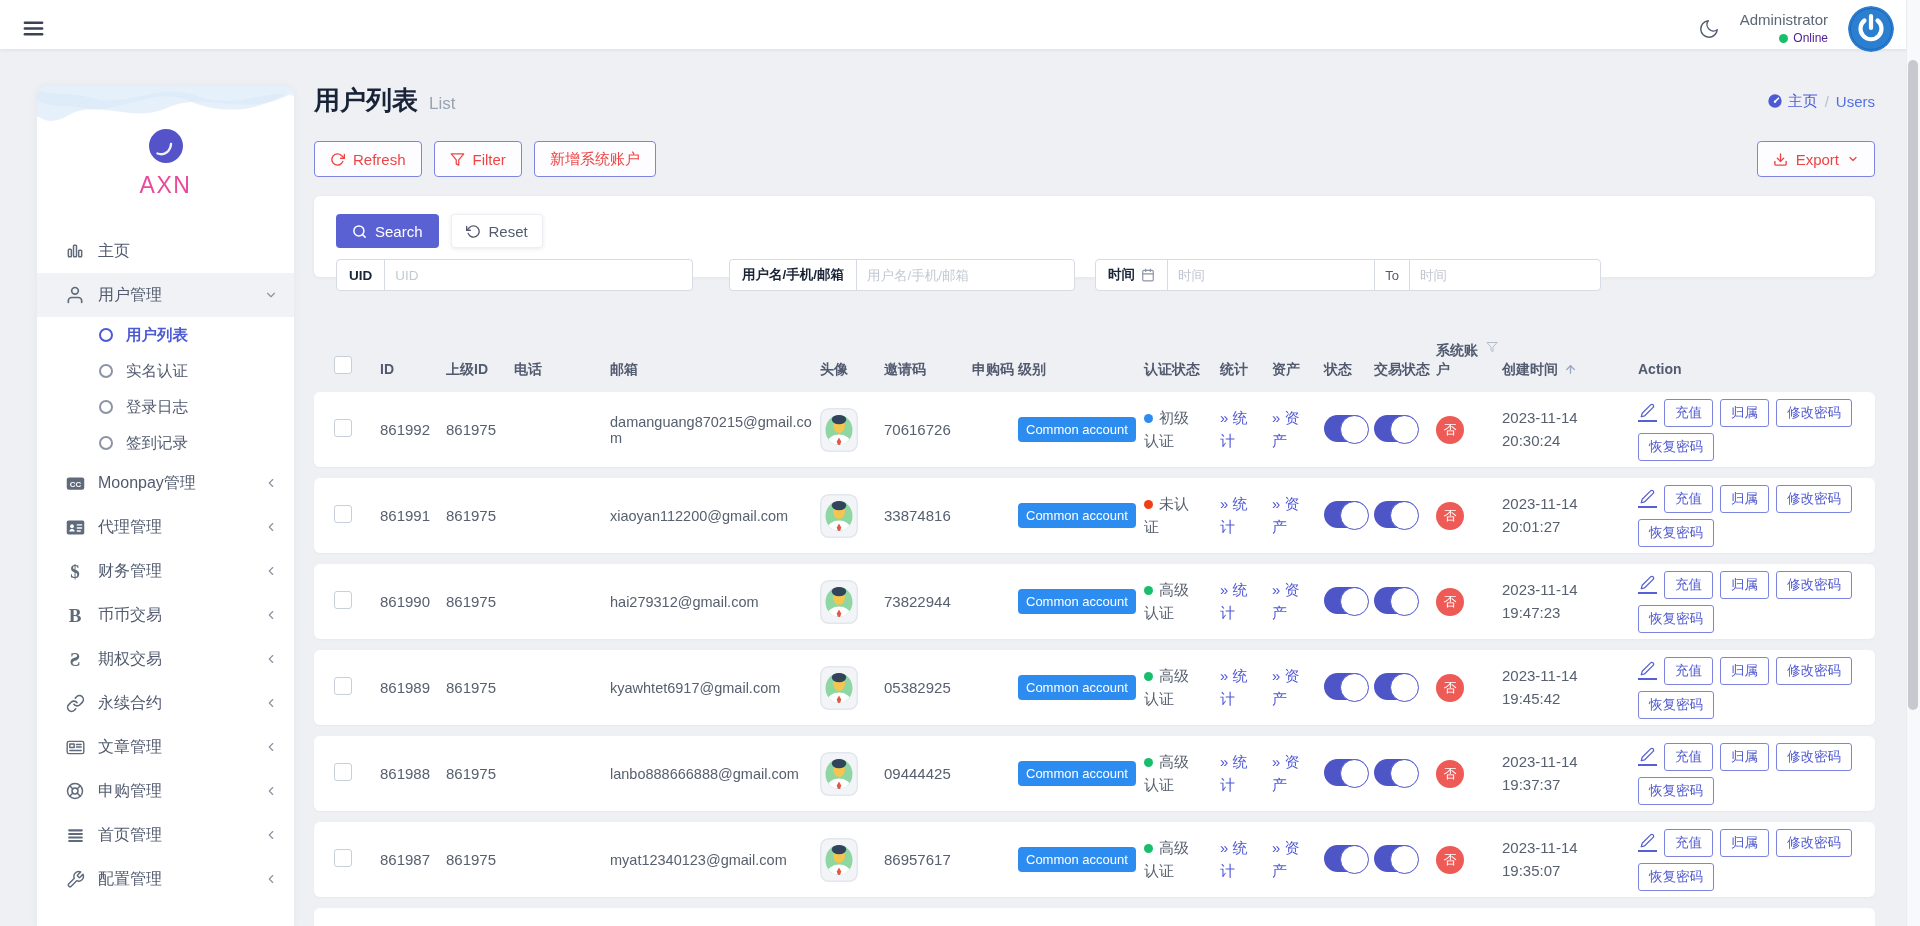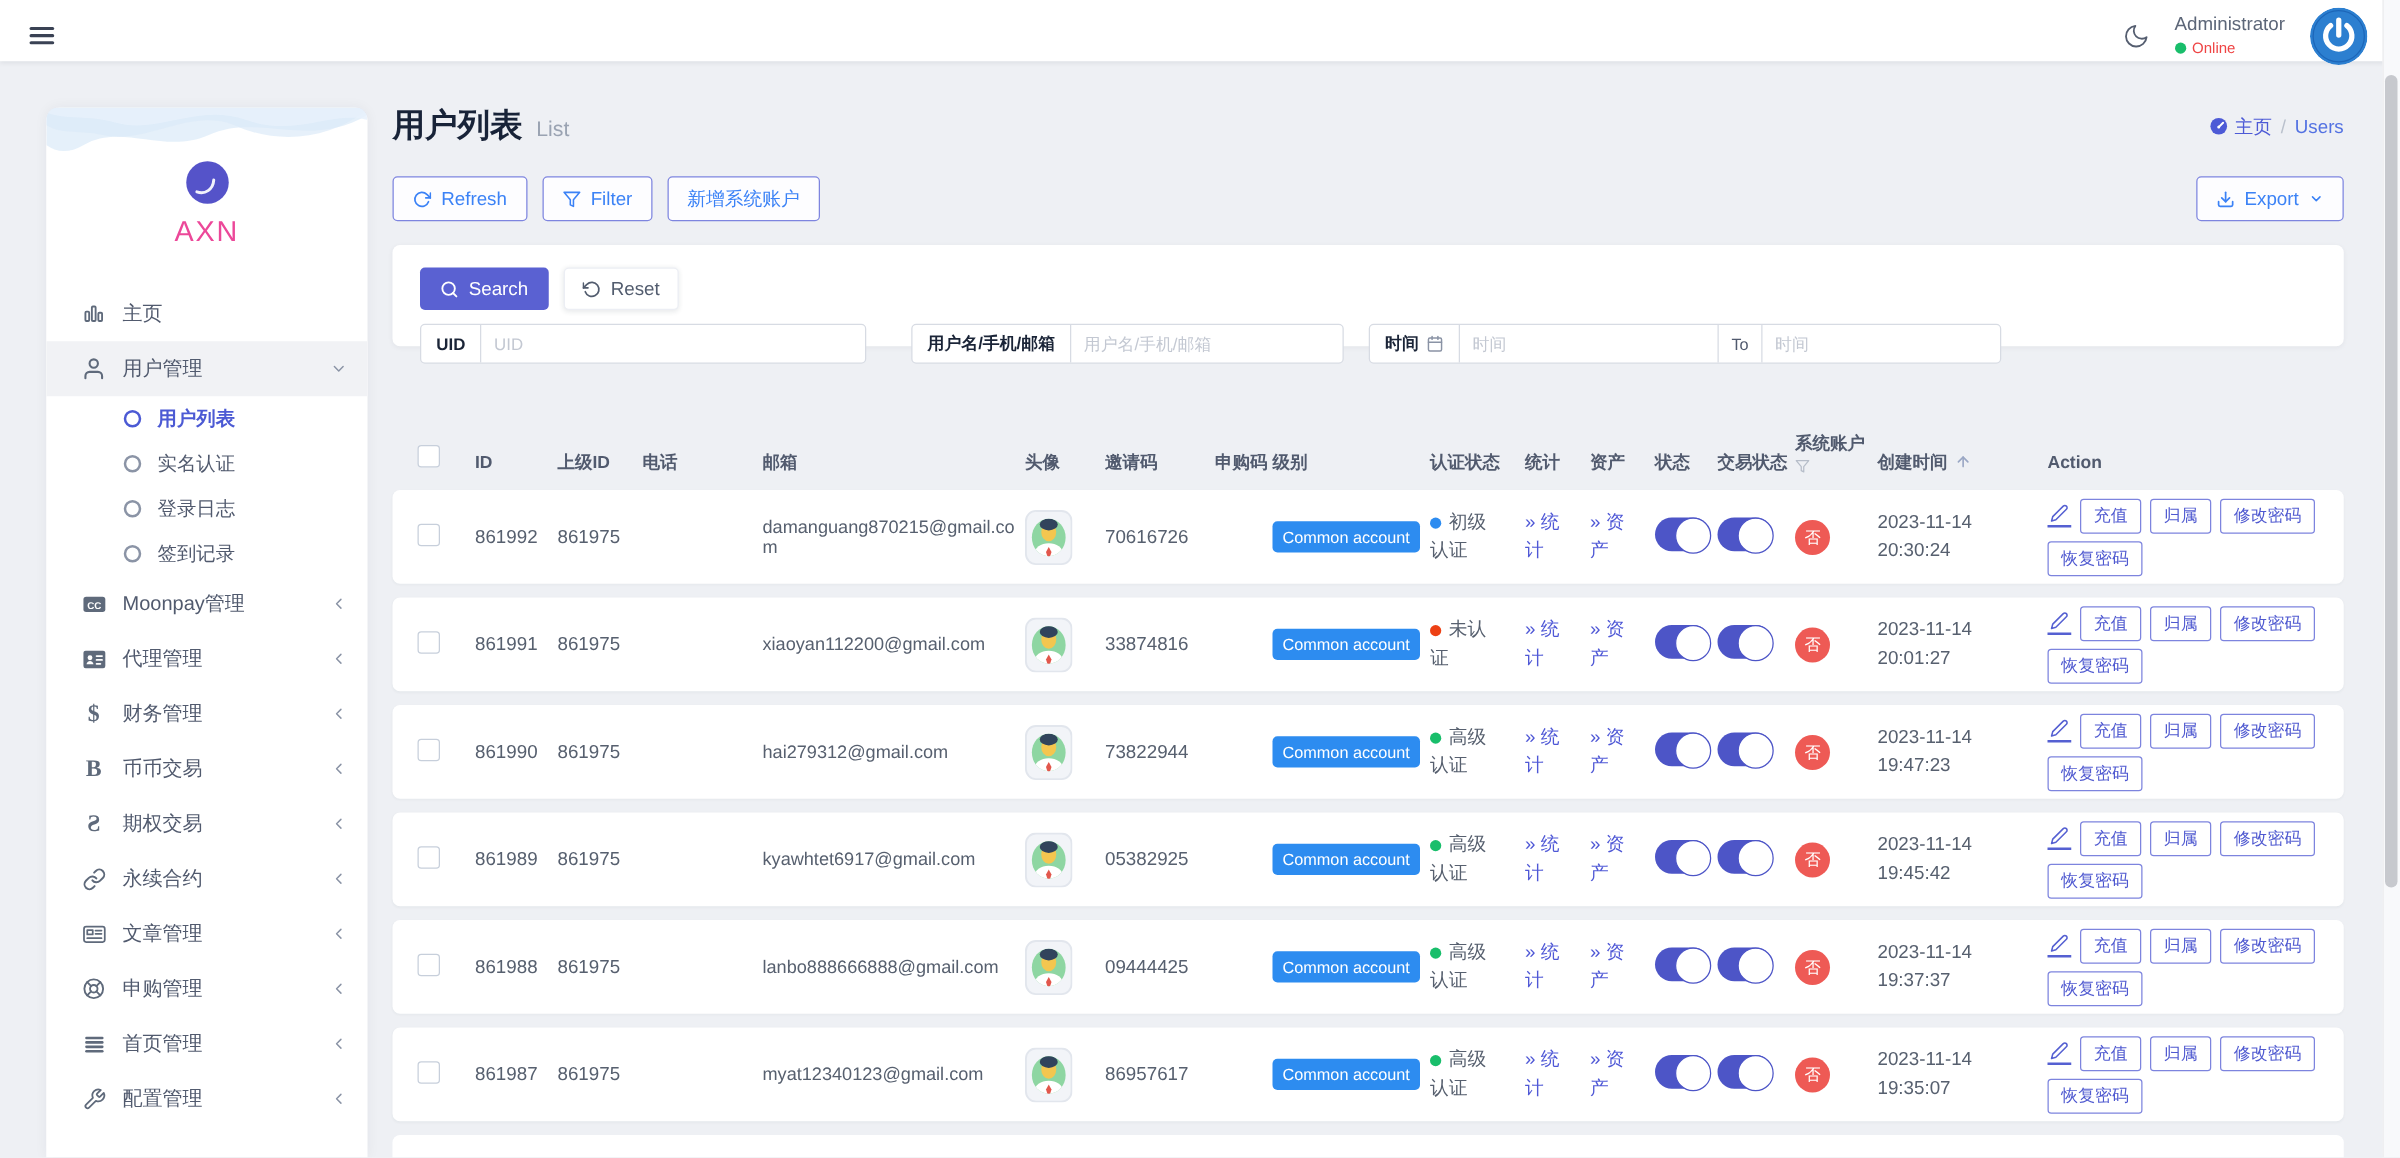--- a/index.html
+++ b/index.html
@@ -6,21 +6,21 @@
   html,body{width:1920px;height:926px;overflow:hidden}
   body{position:relative;background:#eef0f4;font-family:"Liberation Sans",sans-serif;color:#515a6e}
   svg{display:block}
   
   .topbar{position:absolute;top:0;left:0;right:0;height:49px;background:#fff;box-shadow:0 1px 4px rgba(0,21,41,.08);z-index:6}
   .hamburger{position:absolute;left:22px;top:17px;width:23px;height:23px;color:#3a4254;background:none;border:none;cursor:pointer}
   .tb-right{position:absolute;right:26px;top:0;height:57px;display:flex;align-items:center;gap:20px}
   .moon-btn{color:#555e70;background:none;border:none;cursor:pointer}
   .user-block{text-align:right;line-height:1.3}
   .user-name{font-size:15px;color:#5c6678}
-  .user-status{font-size:12px;color:#ef4444;display:flex;align-items:center;gap:5px;margin-top:1px}
+  .user-status{font-size:12px;color:#4c1d95;display:flex;align-items:center;gap:5px;justify-content:flex-end;margin-top:1px}
   .dot-green{width:9px;height:9px;border-radius:50%;background:#19be6b;display:inline-block}
   .avatar{width:46px;height:46px;border-radius:50%;overflow:hidden;cursor:pointer}
   
   .sidebar{position:absolute;left:37px;top:86px;width:257px;bottom:0;background:#fff;border-radius:10px 10px 0 0;overflow:hidden;box-shadow:0 0 10px rgba(31,45,61,.05)}
   .waves{position:absolute;top:0;left:0;width:257px;height:60px}
   .logo-wrap{position:absolute;top:42px;left:0;width:100%;text-align:center}
   .logo-circle{width:36px;height:36px;margin:0 auto}
   .logo-text{margin-top:8px;font-size:23px;font-weight:normal;letter-spacing:1.5px;color:#ec4899}
   .menu{position:absolute;top:143px;left:0;right:0}
   .side-item{height:44px;display:flex;align-items:center;padding:0 16px 0 26px;font-size:16px;color:#515a6e;cursor:pointer}
@@ -36,21 +36,21 @@
   
   .main{position:absolute;left:314px;top:57px;width:1561px;height:869px}
   .page-head{position:absolute;top:26px;left:0;right:0;display:flex;align-items:baseline}
   .page-title{font-size:26px;font-weight:600;color:#182338}
   .page-sub{font-size:17px;color:#9aa3b2;margin-left:11px}
   .breadcrumb{margin-left:auto;display:flex;align-items:center;font-size:15px;gap:7px}
   .bc-home{color:#4d5ad6;display:flex;align-items:center;gap:5px;cursor:pointer}
   .bc-sep{color:#b9c0cc}
   .bc-cur{color:#5271e2;cursor:pointer}
   .toolbar{position:absolute;top:84px;left:0;right:0;display:flex;gap:12px}
-  .btn-outline{height:36px;display:inline-flex;align-items:center;gap:8px;padding:0 15px;border:1px solid #7e85df;border-radius:4px;color:#3b82f6;font-size:15px;background:#fdfdff;cursor:pointer}
+  .btn-outline{height:36px;display:inline-flex;align-items:center;gap:8px;padding:0 15px;border:1px solid #7e85df;border-radius:4px;color:#ef4444;font-size:15px;background:#fdfdff;cursor:pointer}
   .export-btn{margin-left:auto}
   
   .search-card{position:absolute;top:139px;left:0;right:0;height:81px;background:#fff;border-radius:6px;box-shadow:0 1px 4px rgba(31,45,61,.05)}
   .sc-buttons{position:absolute;top:18px;left:22px;display:flex;gap:12px}
   .btn-primary{height:34px;background:#5a61d2;color:#fff;border:none;border-radius:4px;padding:0 16px;font-size:15px;display:flex;align-items:center;gap:8px;cursor:pointer}
   .btn-plain{height:34px;background:#fff;color:#525c6e;border:1px solid #eceef4;border-radius:4px;padding:0 14px;font-size:15px;display:flex;align-items:center;gap:8px;box-shadow:0 1px 4px rgba(31,45,61,.1);cursor:pointer}
   .sc-fields{position:absolute;top:63px;left:22px;display:flex}
   .igroup{display:flex;border:1px solid #d7dbe3;border-radius:4px;height:32px;background:#fff;align-items:stretch}
   .ig-label{display:flex;align-items:center;padding:0 12px;font-size:13.5px;font-weight:bold;color:#1a2437;border-right:1px solid #d7dbe3;gap:6px;white-space:nowrap}
   .ig-label .cal{color:#8a93a5}
@@ -62,21 +62,21 @@
   .g-time{width:506px}
   
   .table-head{position:absolute;top:283px;left:0;right:0;height:48px;display:flex;align-items:flex-end;padding:0 0 9px 20px;font-size:14px;font-weight:bold;color:#515a6e}
   .trow{position:absolute;left:0;right:0;height:75px;background:#fff;border-radius:6px;display:flex;align-items:center;padding-left:20px;box-shadow:0 1px 2px rgba(31,45,61,.04);font-size:15px;color:#57606f}
   .hc,.tc{flex:0 0 auto;padding-right:4px}
   .c-check{width:46px}.c-id{width:66px}.c-pid{width:68px}.c-phone{width:96px}.c-email{width:210px}
   .c-avatar{width:64px}.c-invite{width:88px}.c-sub{width:46px}.c-level{width:126px}.c-auth{width:76px}
   .c-stats{width:52px}.c-assets{width:52px}.c-status{width:50px}.c-trade{width:62px}.c-sys{width:66px}
   .c-created{width:136px}.c-action{flex:1 1 auto;padding-right:16px}
   .hc{line-height:1.35}
-  .hc-col{display:flex;flex-direction:column;gap:3px}
+  .hc-col{display:flex;flex-direction:row;gap:3px}
   .hc-row{display:flex;align-items:center;gap:6px}
   .funnel-ico{color:#b6bdc9;cursor:pointer}
   .sort-ico{color:#9aa7c4;cursor:pointer}
   .cbx{width:18px;height:18px;border:1px solid #c7cfdb;border-radius:3px;background:#fff;display:inline-block;cursor:pointer}
   .cell-email{font-size:14.5px;word-break:break-all}
   .avatar-frame{width:38px;height:44px}
   .badge-level{background:#2d8cf0;color:#fff;font-size:13px;padding:5px 8px;border-radius:4px;white-space:nowrap;display:inline-block}
   .auth-l1{display:flex;align-items:center;gap:6px}
   .auth-dot{width:9px;height:9px;border-radius:50%;display:inline-block;flex:0 0 auto}
   .auth-wrap,.linkw,.created{line-height:1.5}

